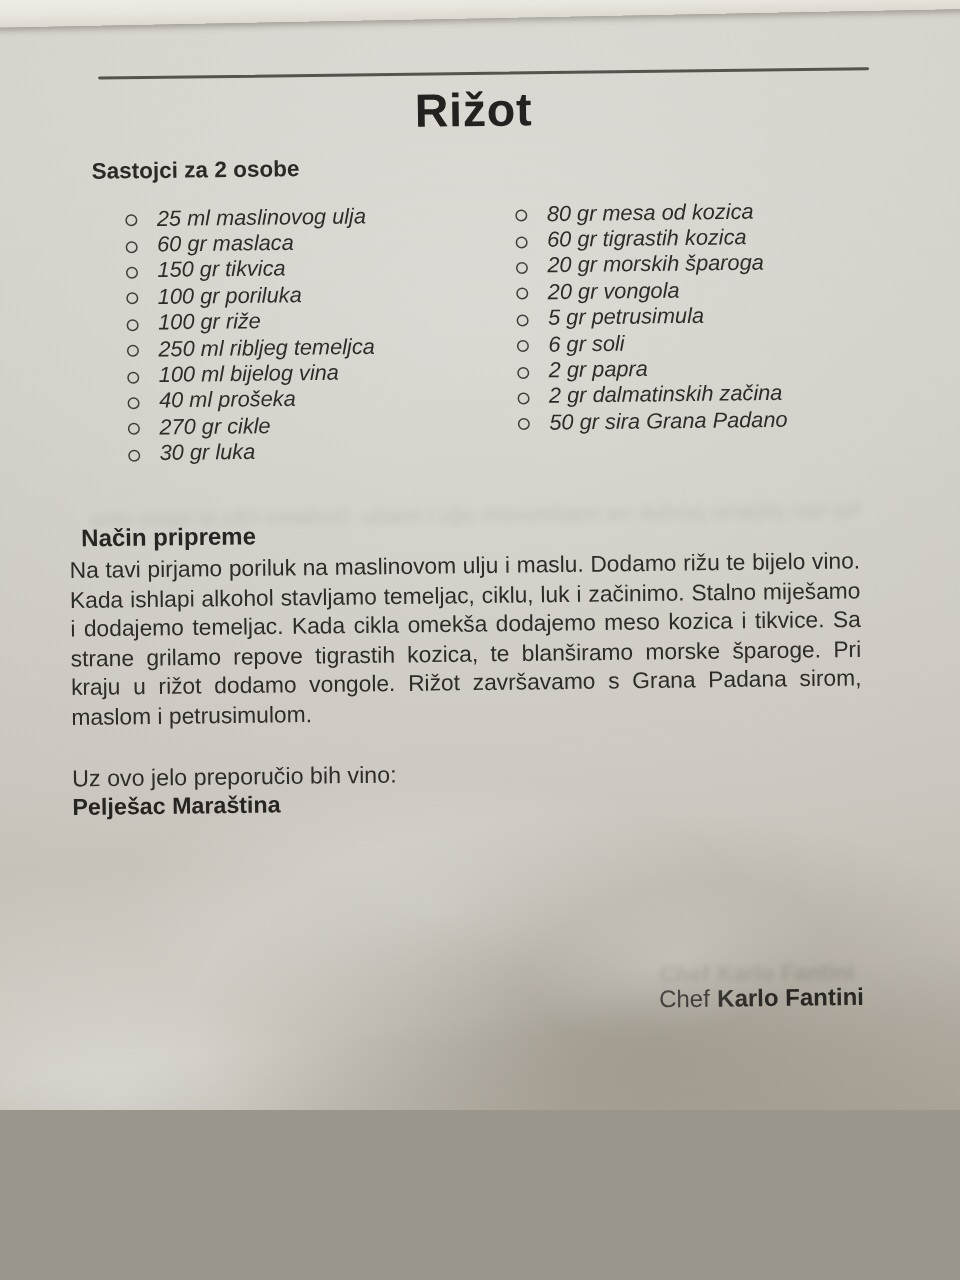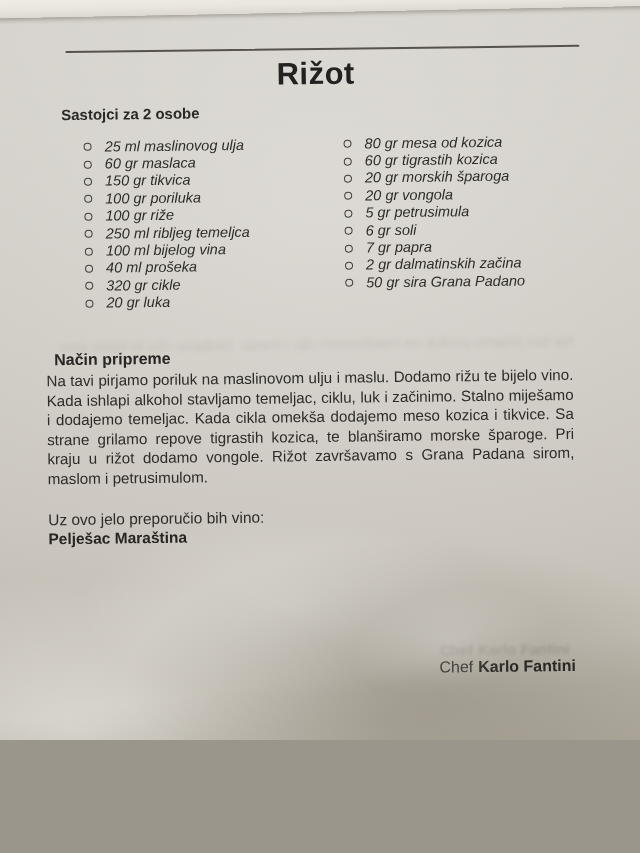--- a/index.html
+++ b/index.html
@@ -142,25 +142,25 @@
       <li>
           <span class="blt"></span>
           <span>100 ml bijelog vina</span>
         </li>
       <li>
           <span class="blt"></span>
           <span>40 ml prošeka</span>
         </li>
       <li>
           <span class="blt"></span>
-          <span>320 gr cikle</span>
-        </li>
-      <li>
-          <span class="blt"></span>
-          <span>20 gr luka</span>
+          <span>270 gr cikle</span>
+        </li>
+      <li>
+          <span class="blt"></span>
+          <span>30 gr luka</span>
         </li>
     </ul>
 
     <ul class="col right">
       <li>
           <span class="blt"></span>
           <span>80 gr mesa od kozica</span>
         </li>
       <li>
           <span class="blt"></span>
@@ -177,21 +177,21 @@
       <li>
           <span class="blt"></span>
           <span>5 gr petrusimula</span>
         </li>
       <li>
           <span class="blt"></span>
           <span>6 gr soli</span>
         </li>
       <li>
           <span class="blt"></span>
-          <span>7 gr papra</span>
+          <span>2 gr papra</span>
         </li>
       <li>
           <span class="blt"></span>
           <span>2 gr dalmatinskih začina</span>
         </li>
       <li>
           <span class="blt"></span>
           <span>50 gr sira Grana Padano</span>
         </li>
     </ul>

